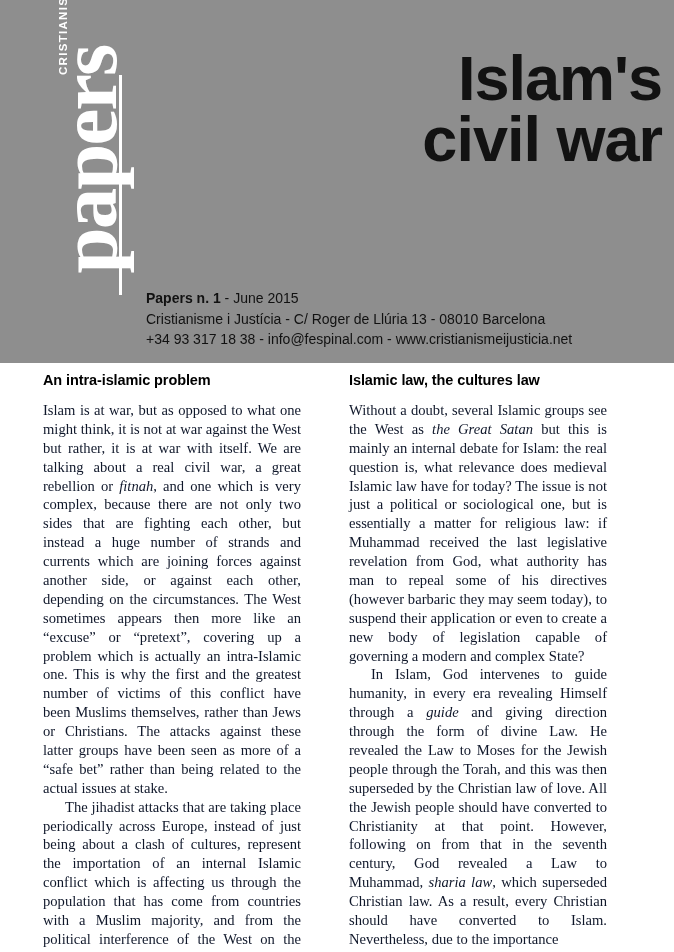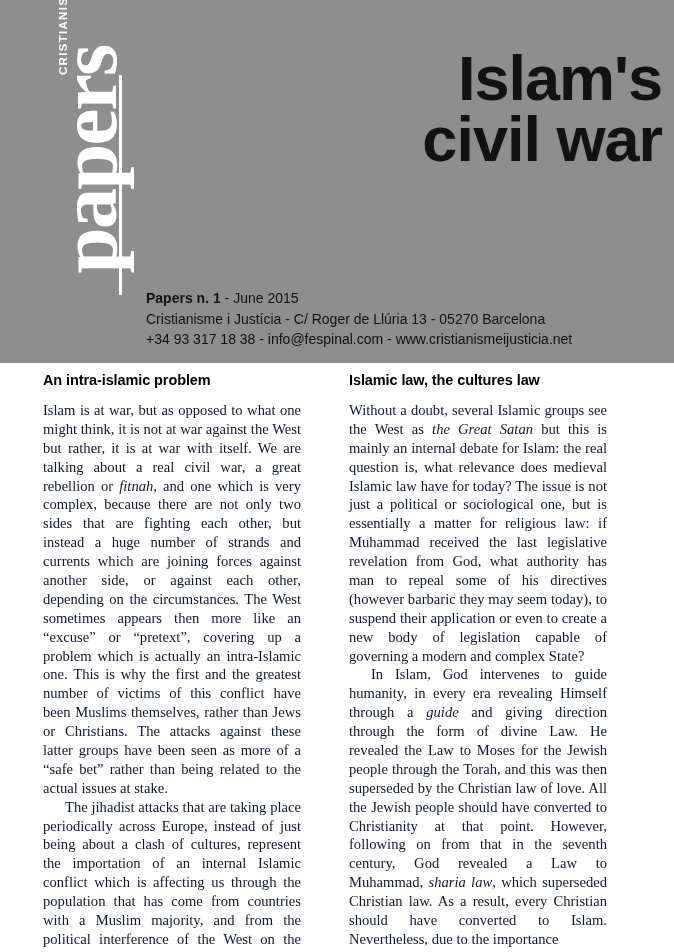--- a/index.html
+++ b/index.html
@@ -145,21 +145,21 @@
   <div class="title-block">
     <div class="title-line">Islam's</div>
     <div class="title-line">civil war</div>
   </div>
 
   <div class="imprint">
     <div>
       <b>Papers n. 1</b>
       <span>- June 2015</span>
     </div>
-    <div>Cristianisme i Justícia - C/ Roger de Llúria 13 - 05270 Barcelona</div>
+    <div>Cristianisme i Justícia - C/ Roger de Llúria 13 - 08010 Barcelona</div>
     <div>+34 93 317 18 38 - info@fespinal.com - www.cristianismeijusticia.net</div>
   </div>
 </div>
 
 <div class="content">
 
   <div class="col col-left">
     <h2 class="sec-head">An intra-islamic problem</h2>
     <p class="body">Islam is at war, but as opposed to what one might think, it is not at war against the West but rather, it is at war with itself. We are talking about a real civil war, a great rebellion or <em>fitnah</em>, and one which is very complex, because there are not only two sides that are fighting each other, but instead a huge number of strands and currents which are joining forces against another side, or against each other, depending on the circumstances. The West sometimes appears then more like an “excuse” or “pretext”, covering up a problem which is actually an intra-Islamic one. This is why the first and the greatest number of victims of this conflict have been Muslims themselves, rather than Jews or Christians. The attacks against these latter groups have been seen as more of a “safe bet” rather than being related to the actual issues at stake.</p>
     <p class="body">The jihadist attacks that are taking place periodically across Europe, instead of just being about a clash of cultures, represent the importation of an internal Islamic conflict which is affecting us through the population that has come from countries with a Muslim majority, and from the political interference of the West on the international scene.</p>

